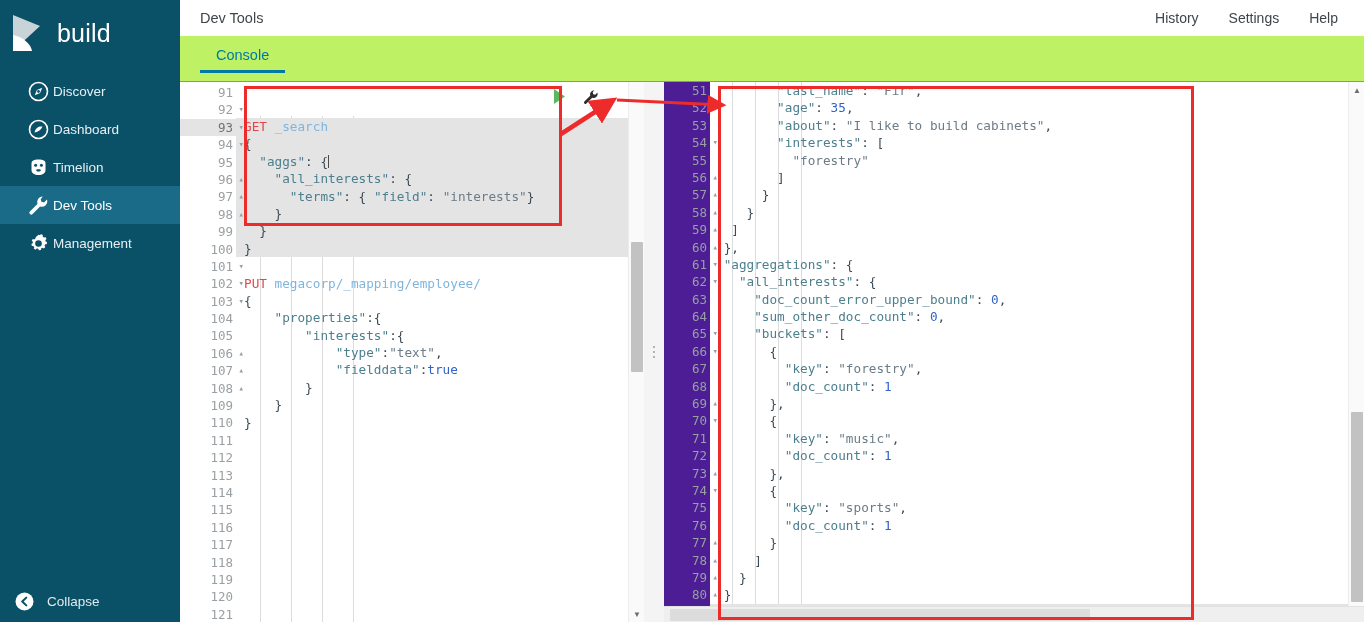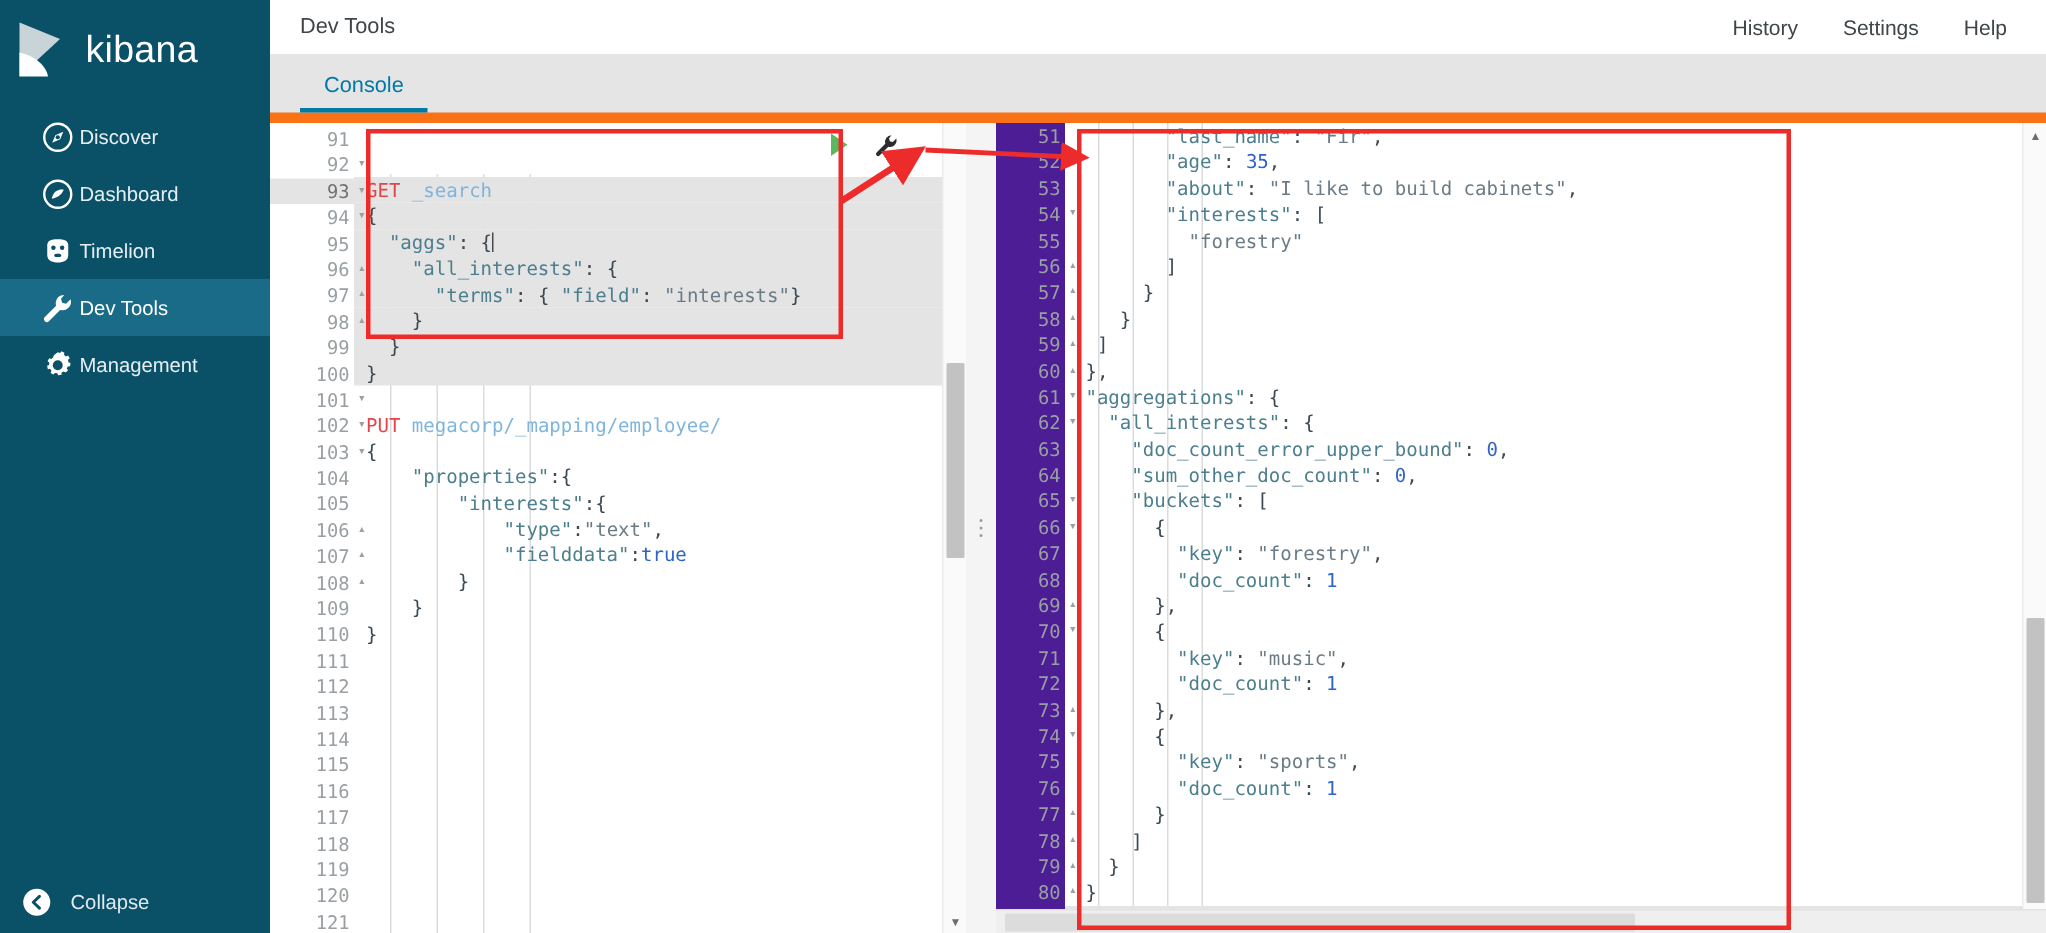--- a/index.html
+++ b/index.html
@@ -102,24 +102,24 @@
   .top-link {
     font-size: 14px;
     color: #3f4549;
     cursor: pointer;
   }
 
   #tabbar {
     height: 46px;
     flex: 0 0 46px;
     display: flex;
-    align-items: center;
+    align-items: flex-start;
     padding-left: 20px;
-    border-bottom: 7px solid #f97316;
-    background: #e5e5e5;
+    border-bottom: 1px solid #f97316;
+    background: #bef264;
   }
   .tab {
     padding: 8px 16px 9px 16px;
     font-size: 14.5px;
     color: #0079a5;
     cursor: pointer;
     position: relative;
     margin-top: 3px;
   }
   .tab.active::after {
@@ -324,21 +324,21 @@
 <div id="app">
 
   <div id="sidebar">
     <div class="brand">
       <span class="brand-logo">
         <svg viewBox="0 0 36 38" width="36" height="38" aria-hidden="true">
           <path d="M3 1 L3 37 L30 12 Z" fill="#c9d4d9"></path>
           <path d="M3 21 L3 37 L22 37 C21 30 13 23 3 21 Z" fill="#ffffff"></path>
         </svg>
       </span>
-      <span class="brand-name">kibana</span>
+      <span class="brand-name">build</span>
     </div>
 
     <div id="nav-list">
         <div class="nav-item">
           <span class="nav-ico">
             <svg viewBox="0 0 21 21" width="21" height="21">
               <circle cx="10.5" cy="10.5" r="9" fill="none" stroke="#fff" stroke-width="1.6"></circle>
               <path d="M14.2 6.8 L8.9 9.1 L6.8 14.2 L12.1 11.9 Z" fill="#fff"></path>
               <circle cx="10.5" cy="10.5" r="1.4" fill="#0a5168"></circle>
             </svg>

